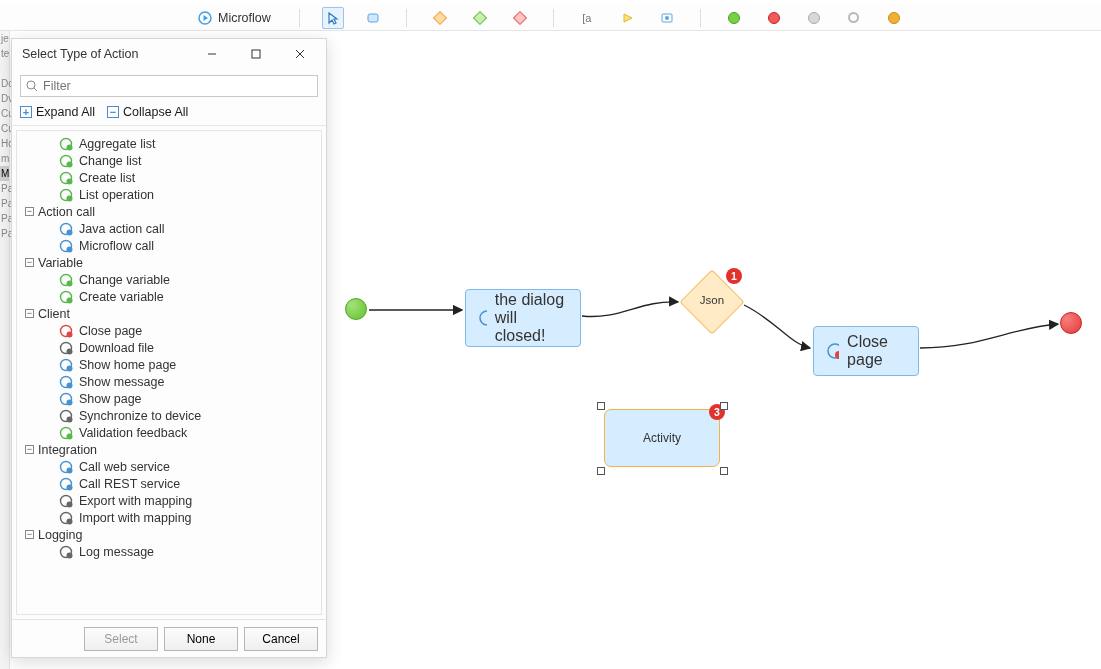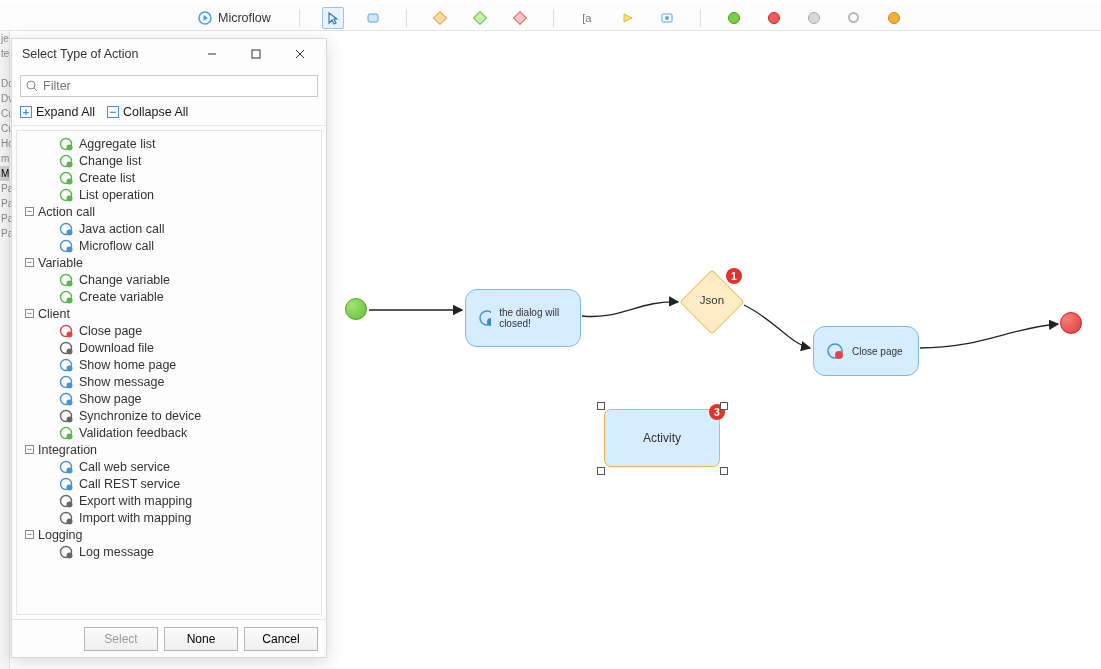--- a/index.html
+++ b/index.html
@@ -45,21 +45,21 @@
 .item { display: flex; align-items: center; gap: 6px; padding: 1.5px 4px 1.5px 38px; cursor:pointer; }
 .item .ico { width: 14px; height: 14px; display:inline-flex; align-items:center; justify-content:center;}
 .item .ico svg { width:14px; height:14px;}
 
 .dialog-footer { height: 38px; border-top: 1px solid #e4e4e4; display: flex; align-items: center; justify-content: flex-end; gap: 6px; padding: 0 8px; background:#fdfdfd;}
 .dlg-btn { width: 74px; height: 24px; border: 1px solid #b6b6b6; background: linear-gradient(#fcfcfc,#efefef); font-size: 12px; cursor: pointer; }
 .dlg-btn:disabled { color: #999; }
 .node-start, .node-end { position: absolute; width: 22px; height: 22px; border-radius: 50%; }
 .node-start { left: 345px; top: 298px; background: radial-gradient(circle at 30% 30%, #a2e27a, #63c12e); border: 1.5px solid #4fa522; }
 .node-end { left: 1060px; top: 312px; background: radial-gradient(circle at 30% 30%, #f87e7e, #e03a3a); border: 1.5px solid #c22;}
-.activity { position: absolute; background: #d6ecff; border: 1.5px solid #7fb9e8; border-radius: 12px; display:flex; align-items:center; gap:8px; padding: 10px 12px; font-size:10px; color:#333; }
+.activity { position: absolute; background: #d6ecff; border: 1.5px solid #7fb9e8; border-radius: 4px; display:flex; align-items:center; gap:8px; padding: 10px 12px; font-size:16px; color:#333; }
 .activity .act-ico { width:18px; height:18px; }
 .decision { position: absolute; width:64px; height:64px; }
 .decision .shape { position:absolute; left:9px; top:9px; width:46px; height:46px; transform: rotate(45deg); background: #ffecc6; border: 1.5px solid #f2b95a; border-radius:3px;}
 .decision .lbl { position:absolute; left:0; right:0; top:24px; text-align:center; font-size:11.5px;}
 .badge { position:absolute; width:16px; height:16px; border-radius:50%; background:#e1332d; color:#fff; font-size:10.5px; font-weight:bold; display:flex; align-items:center; justify-content:center; }
 .sel-activity { position:absolute; background:#d6ecff; border: 1.5px solid #f2b34a; border-radius:7px; display:flex; align-items:center; justify-content:center; font-size:12px;}
 .handle { position:absolute; width:8px; height:8px; border:1px solid #555; background:#fff; }
 svg.edges { position:absolute; left:0; top:0; width:1101px; height:669px; pointer-events:none;}
 </style>
 </head>

